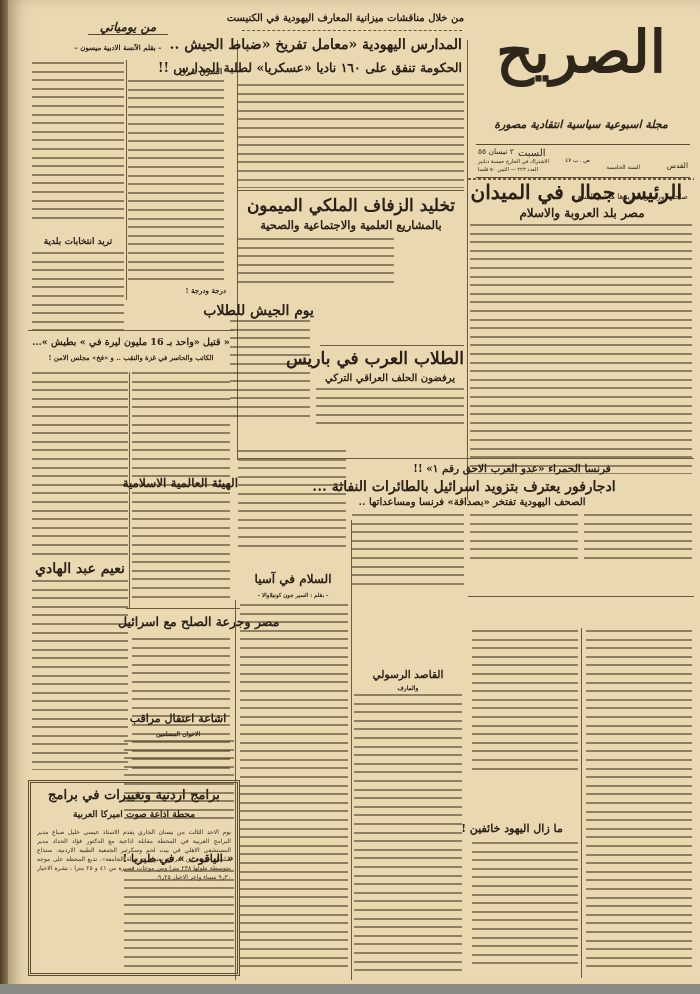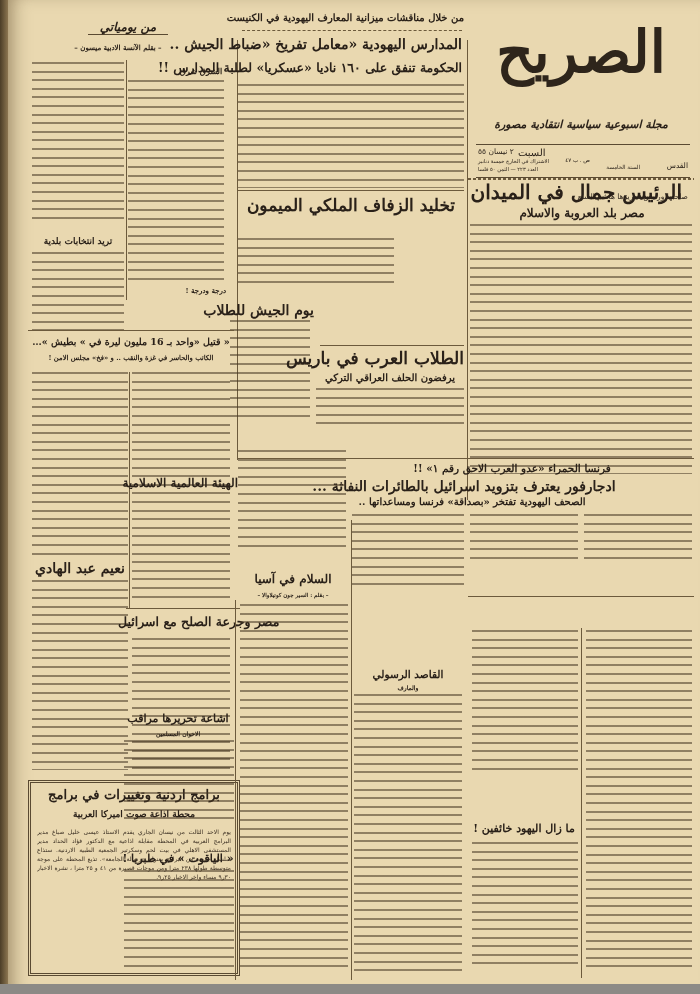--- a/index.html
+++ b/index.html
@@ -51,20 +51,21 @@
   <div class="abs txt filler" style="right:8px;top:224px;width:222px;height:250px;">.</div>
 
   <div class="abs hd" style="right:236px;top:12px;width:222px;font-size:10px;">من خلال مناقشات ميزانية المعارف اليهودية في الكنيست</div>
   <div class="dline" style="right:238px;top:30px;width:220px;"></div>
   <div class="abs hd" style="right:238px;top:36px;width:240px;font-size:14px;text-align:right;">المدارس اليهودية «معامل تفريخ «ضباط الجيش ..</div>
   <div class="abs hd" style="right:238px;top:60px;width:240px;font-size:12.5px;text-align:right;">الحكومة تنفق على ١٦٠ ناديا «عسكريا» لطلبة المدارس !!</div>
   <div class="abs txt filler" style="right:236px;top:84px;width:226px;height:104px;">.</div>
   <div class="hline" style="right:236px;top:190px;width:226px;"></div>
 
   <div class="abs hd" style="right:236px;top:195px;width:226px;font-size:17px;">تخليد الزفاف الملكي الميمون</div>
+  <div class="abs hd" style="right:236px;top:218px;width:226px;font-size:11.5px;">بالمشاريع العلمية والاجتماعية والصحية</div>
   <div class="abs txt filler" style="right:306px;top:238px;width:156px;height:50px;">.</div>
 
   <div class="abs hd" style="right:386px;top:302px;width:90px;font-size:14px;">يوم الجيش للطلاب</div>
   <div class="abs txt filler" style="right:390px;top:320px;width:80px;height:100px;">.</div>
 
   <div class="hline" style="right:236px;top:345px;width:144px;"></div>
   <div class="abs hd" style="right:236px;top:348px;width:148px;font-size:17px;">الطلاب العرب في باريس</div>
   <div class="abs hd" style="right:236px;top:372px;width:148px;font-size:10px;">يرفضون الحلف العراقي التركي</div>
   <div class="abs txt filler" style="right:236px;top:388px;width:148px;height:40px;">.</div>
 
@@ -108,33 +109,33 @@
   <div class="abs txt filler" style="right:236px;top:514px;width:112px;height:76px;">.</div>
   <div class="abs txt filler" style="right:354px;top:450px;width:108px;height:100px;">.</div>
 
   <div class="abs hd" style="right:462px;top:476px;width:110px;font-size:12px;">الهيئة العالمية الاسلامية</div>
 
   <div class="hline" style="right:6px;top:596px;width:226px;"></div>
   <div class="vline" style="right:118px;top:628px;height:350px;"></div>
   <div class="abs txt filler" style="right:8px;top:630px;width:106px;height:340px;">.</div>
   <div class="abs txt filler" style="right:122px;top:630px;width:106px;height:140px;">.</div>
 
-  <div class="abs hd" style="right:120px;top:822px;width:112px;font-size:11px;">ما زال اليهود خائفين !</div>
+  <div class="abs hd" style="right:132px;top:822px;width:112px;font-size:11px;">ما زال اليهود خائفين !</div>
   <div class="abs txt filler" style="right:122px;top:842px;width:106px;height:128px;">.</div>
 
   <div class="vline" style="right:348px;top:520px;height:460px;"></div>
   <div class="abs hd" style="right:352px;top:572px;width:110px;font-size:12px;">السلام في آسيا</div>
   <div class="abs hd" style="right:352px;top:592px;width:110px;font-size:5.5px;">– بقلم : السير جون كوتيلاوالا –</div>
   <div class="abs txt filler" style="right:352px;top:604px;width:108px;height:370px;">.</div>
 
   <div class="abs hd" style="right:236px;top:668px;width:112px;font-size:10.5px;">القاصد الرسولي</div>
   <div class="abs hd" style="right:236px;top:684px;width:112px;font-size:6px;">والمارف</div>
   <div class="abs txt filler" style="right:238px;top:694px;width:108px;height:280px;">.</div>
 
-  <div class="abs hd" style="right:462px;top:712px;width:120px;font-size:11px;">اشاعة تحريرها مراقب</div>
+  <div class="abs hd" style="right:462px;top:712px;width:120px;font-size:11px;">اشاعة اعتقال مراقب</div>
   <div class="abs hd" style="right:462px;top:730px;width:120px;font-size:6px;">الاخوان المسلمين</div>
   <div class="abs txt filler" style="right:466px;top:740px;width:110px;height:80px;">.</div>
 
   <div class="abs hd" style="right:462px;top:852px;width:120px;font-size:11px;">« الياقوت » في طبريا !</div>
   <div class="abs txt filler" style="right:466px;top:870px;width:110px;height:100px;">.</div>
 
   <div class="vline" style="right:464px;top:600px;height:380px;"></div>
 </div>
 
 <div class="bottom-edge"></div>

